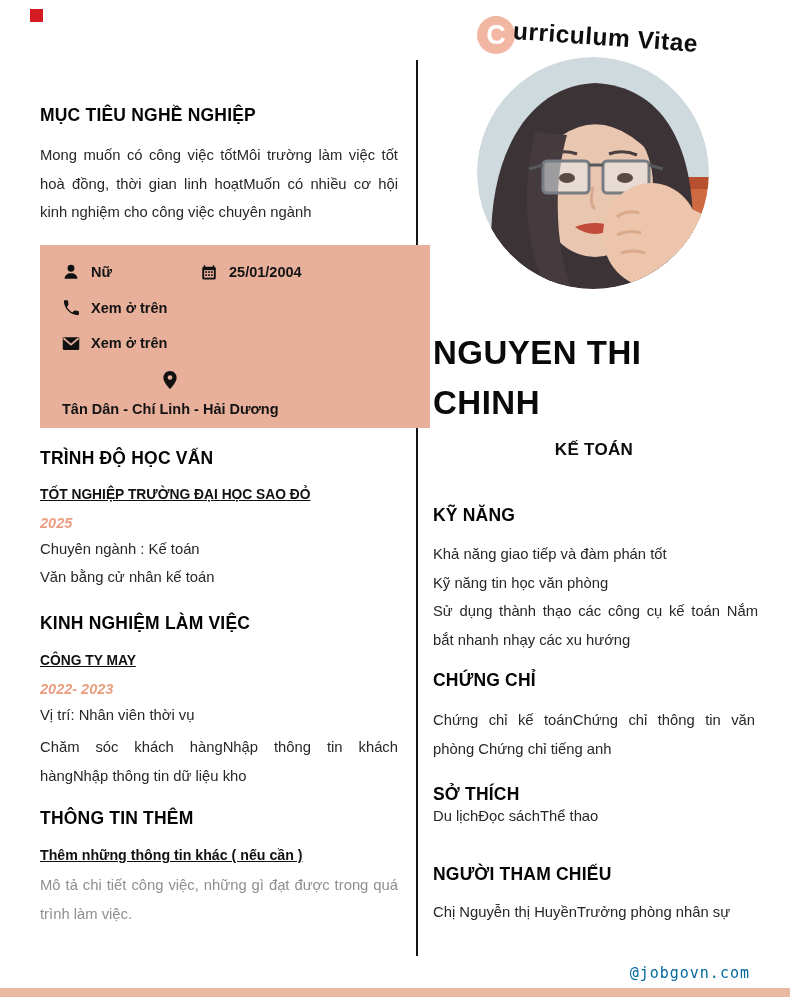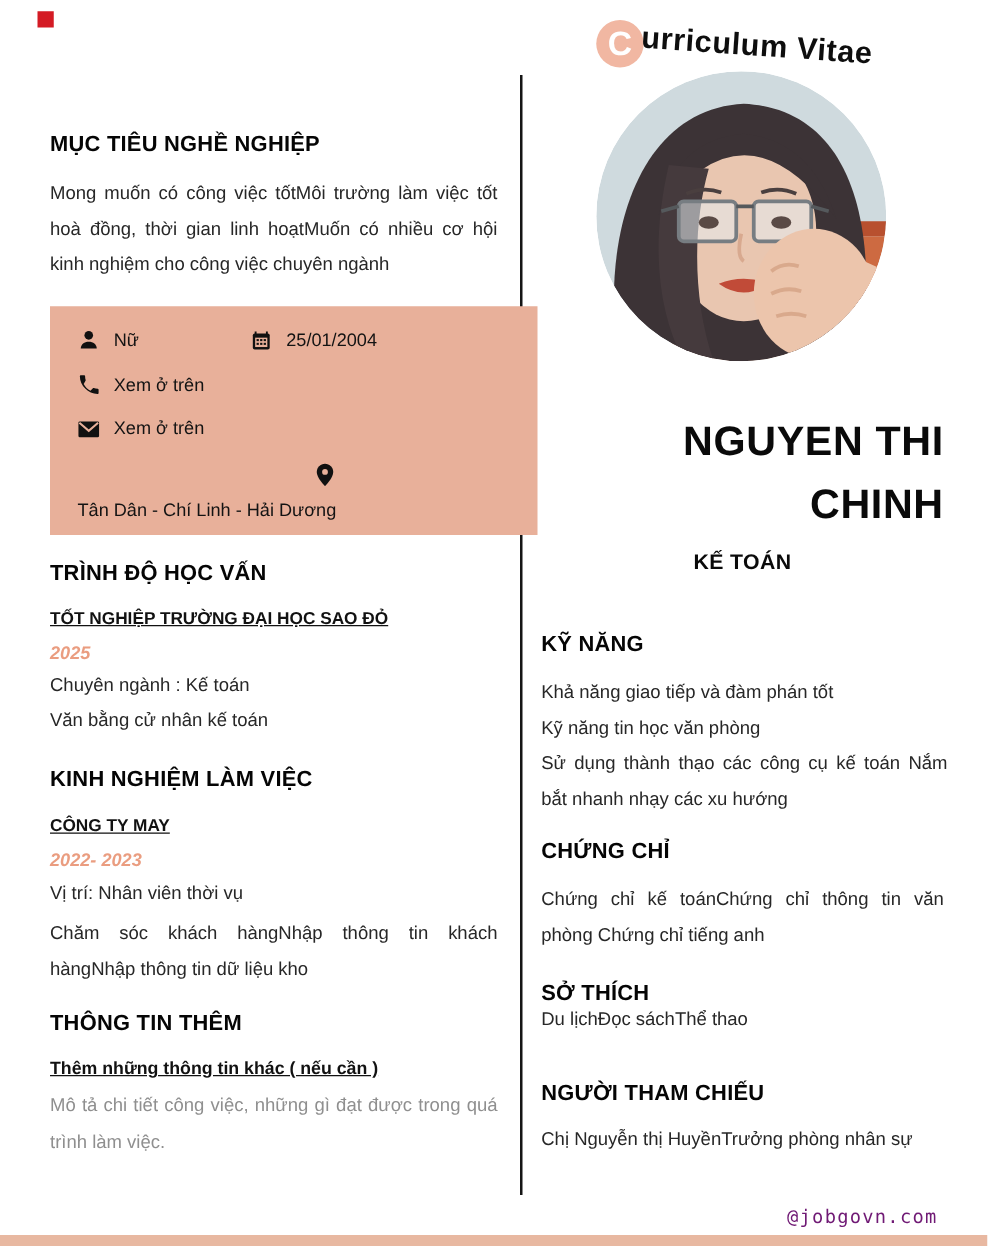--- a/index.html
+++ b/index.html
@@ -24,22 +24,22 @@
   .h{font-size:17.5px;font-weight:700;color:#050505;letter-spacing:.2px;white-space:nowrap;}
   .sub-bold{font-size:13.8px;font-weight:700;color:#111;white-space:nowrap;text-decoration:underline;}
   .body-txt{font-size:14.8px;line-height:28.5px;color:#272727;}
   .year{font-size:14.5px;font-style:italic;color:#ea9d80;font-weight:700;}
   .just{text-align:justify;}
   
   .lx{left:40px;}
   .obj-h{top:105px;}
   .obj-body{top:141px;width:358px;}
   .info-box{left:40px;top:245px;width:390px;height:183px;background:#e8b09a;}
-  .info-row{position:absolute;display:flex;align-items:flex-end;gap:11px;
-    font-size:14.5px;color:#131313;white-space:nowrap;}
+  .info-row{position:absolute;display:flex;align-items:center;gap:11px;
+    font-size:14.5px;color:#131313;white-space:nowrap;font-weight:bold;}
   .info-row svg{flex:0 0 auto;display:block;}
   .ir1{left:22px;top:18px;}
   .ir1b{left:160px;top:18px;}
   .ir2{left:22px;top:54px;}
   .ir3{left:22px;top:90px;}
   .ir4{left:22px;top:125px;flex-direction:column;}
   .edu-h{top:448px;}
   .edu-school{top:487px;}
   .edu-year{top:515px;}
   .edu-major{top:541px;font-size:14.8px;color:#272727;white-space:nowrap;}
@@ -47,35 +47,35 @@
   .exp-h{top:613px;}
   .exp-company{top:653px;}
   .exp-period{top:681px;}
   .exp-position{top:707px;font-size:14.8px;color:#272727;white-space:nowrap;}
   .exp-desc{top:733px;width:358px;}
   .add-h{top:808px;}
   .add-sub{top:847px;font-size:14.2px;}
   .add-body{top:871px;width:358px;color:#8f8f8f;}
   
   .rx{left:433px;}
-  .name{top:328px;width:322px;text-align:right;font-size:33px;font-weight:700;
+  .name{top:328px;width:322px;text-align:left;font-size:33px;font-weight:700;
     line-height:50px;color:#0a0a0a;letter-spacing:.5px;}
   .job-title{top:440px;width:322px;text-align:center;font-size:17px;font-weight:700;
     color:#0a0a0a;letter-spacing:.3px;}
   .skills-h{top:505px;}
   .skills-body{top:540px;width:325px;}
   .certs-h{top:670px;}
   .certs-body{top:706px;width:322px;}
   .hobbies-h{top:784px;}
   .hobbies-body{top:802px;width:322px;white-space:nowrap;}
   .refs-h{top:864px;}
   .refs-body{top:898px;width:330px;white-space:nowrap;}
   
   .footer-credit{right:40px;top:964px;font-family:"DejaVu Sans Mono",monospace;
-    font-size:15px;color:#701a75;letter-spacing:1px;}
+    font-size:15px;color:#0369a1;letter-spacing:1px;}
   .footer-bar{left:0;top:988px;width:790px;height:9px;background:#e8b8a1;}
 </style>
 </head>
 <body>
 
 <div class="abs red-mark"></div>
 
 <div class="abs logo-circle">
   <span>C</span>
 </div>

